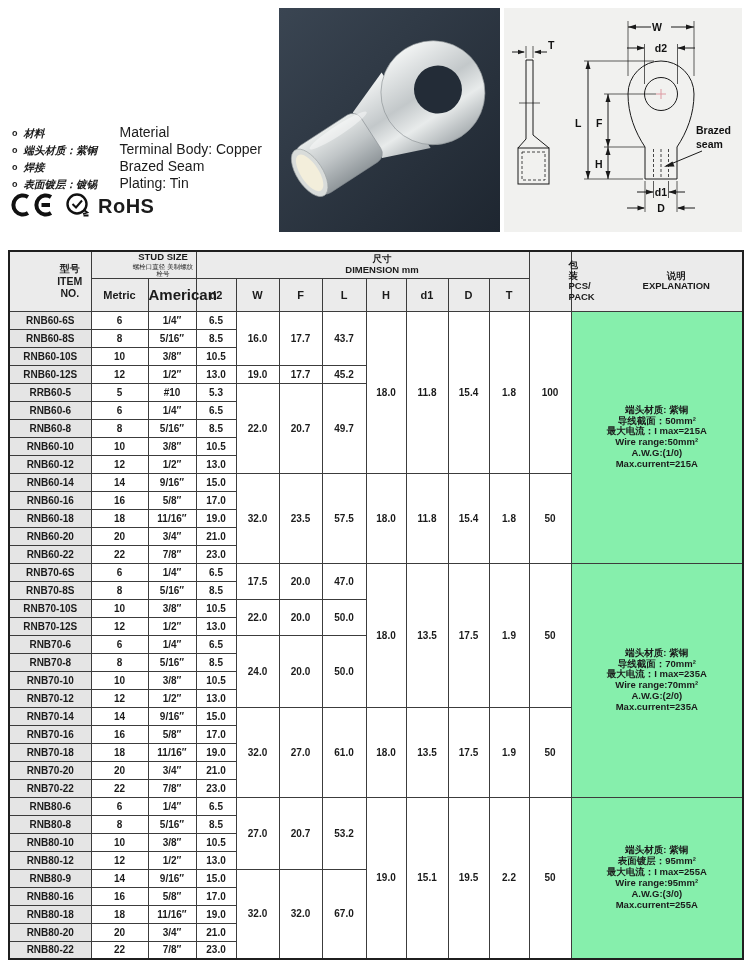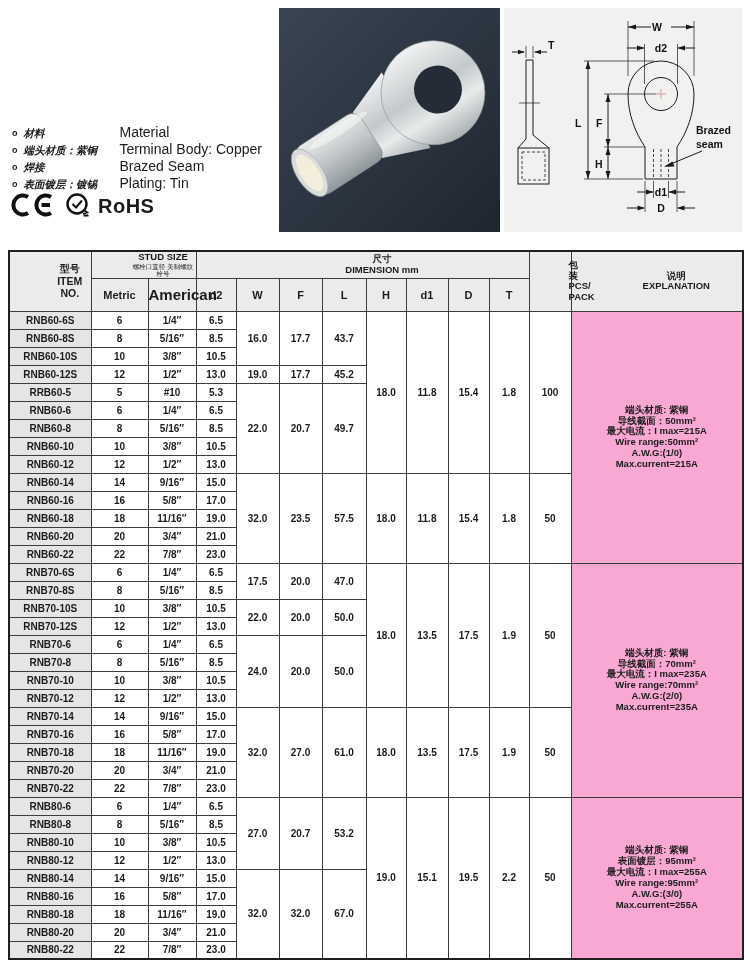--- a/index.html
+++ b/index.html
@@ -38,21 +38,21 @@
   table.spec { border:2px solid #1f1f1f; }
   thead th { background:#ebebeb; }
   .h-item  { font-size:10px; }
   .h-item .en { font-size:10.5px; }
   .h-sub-zh { font-size:6.5px; font-weight:normal; letter-spacing:0; display:block; }
   .h-group  { font-size:9.5px; }
   .h-dim    { font-size:11px; height:33px; }
   tr.h1 th  { height:26px;padding-left:39px; }
   td.c-item { background:#e5e5e5; text-align:left; padding-left:8px; height:18px; }
   td.c-num  { background:#fff; }
-  td.c-expl { background:#f9a8d4; text-align:left; padding-left:30px; font-size:9.5px; line-height:14.5px; }
+  td.c-expl { background:#86efac; text-align:left; padding-left:30px; font-size:9.5px; line-height:14.5px; }
 </style>
 </head>
 <body>
 
 <div class="page">
 
 
   <div class="materials">
     <div class="mat-row">
       <span class="bullet">o</span>
@@ -522,21 +522,21 @@
           <td class="c-num">3/8″</td>
           <td class="c-num">10.5</td>
         </tr>
         <tr>
           <td class="c-item">RNB80-12</td>
           <td class="c-num">12</td>
           <td class="c-num">1/2″</td>
           <td class="c-num">13.0</td>
         </tr>
         <tr>
-          <td class="c-item">RNB80-14</td>
+          <td class="c-item">RNB80-9</td>
           <td class="c-num">14</td>
           <td class="c-num">9/16″</td>
           <td class="c-num">15.0</td>
           <td class="c-num" rowspan="5">32.0</td>
           <td class="c-num" rowspan="5">32.0</td>
           <td class="c-num" rowspan="5">67.0</td>
         </tr>
         <tr>
           <td class="c-item">RNB80-16</td>
           <td class="c-num">16</td>

